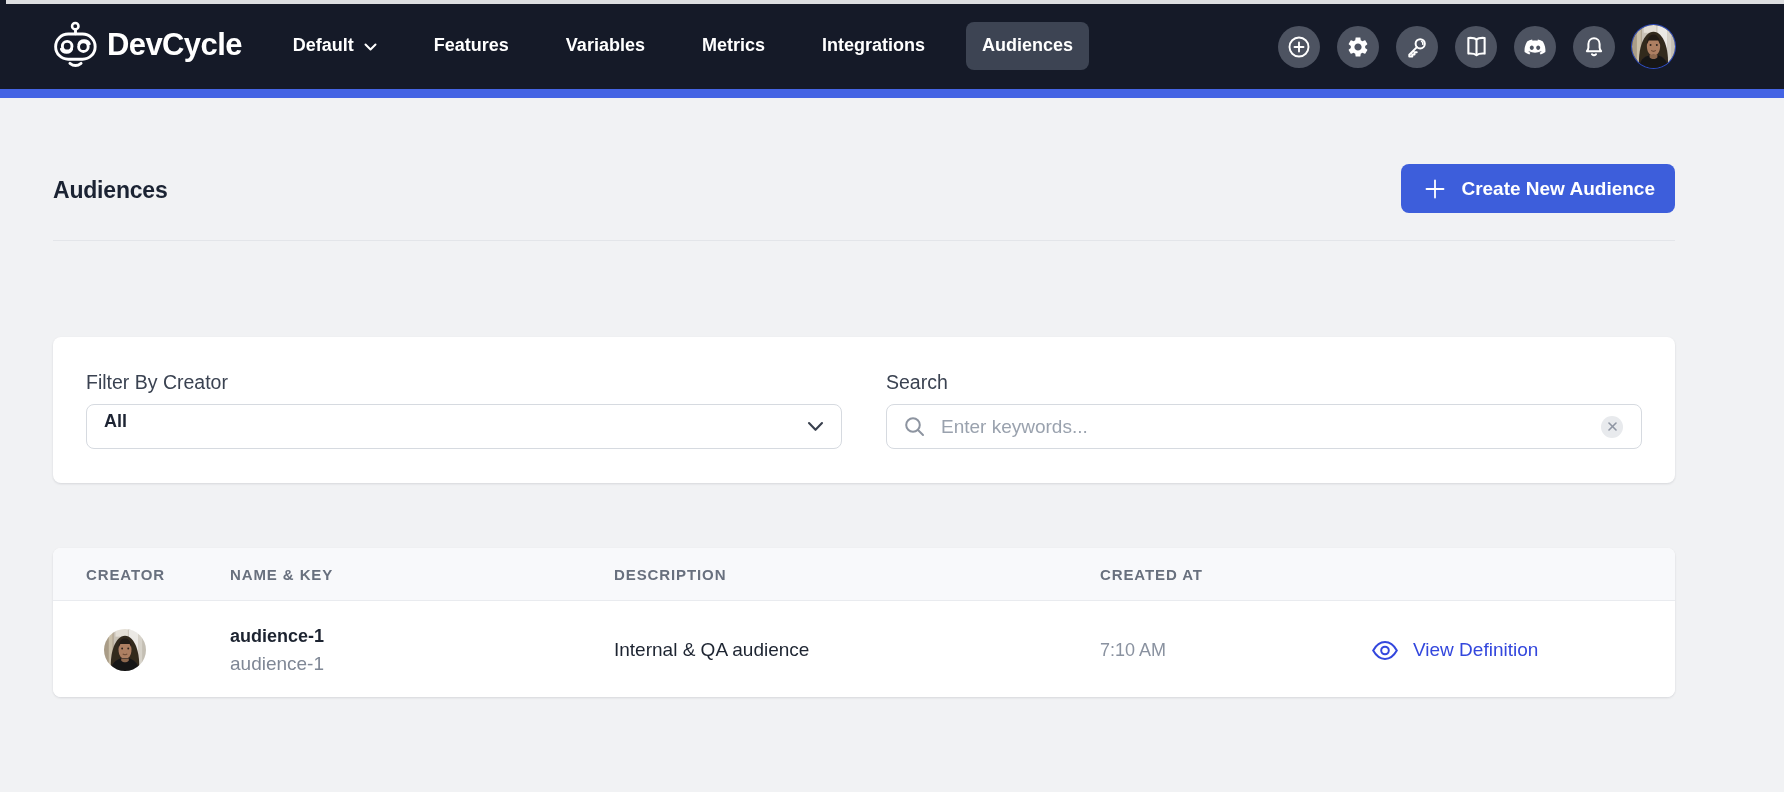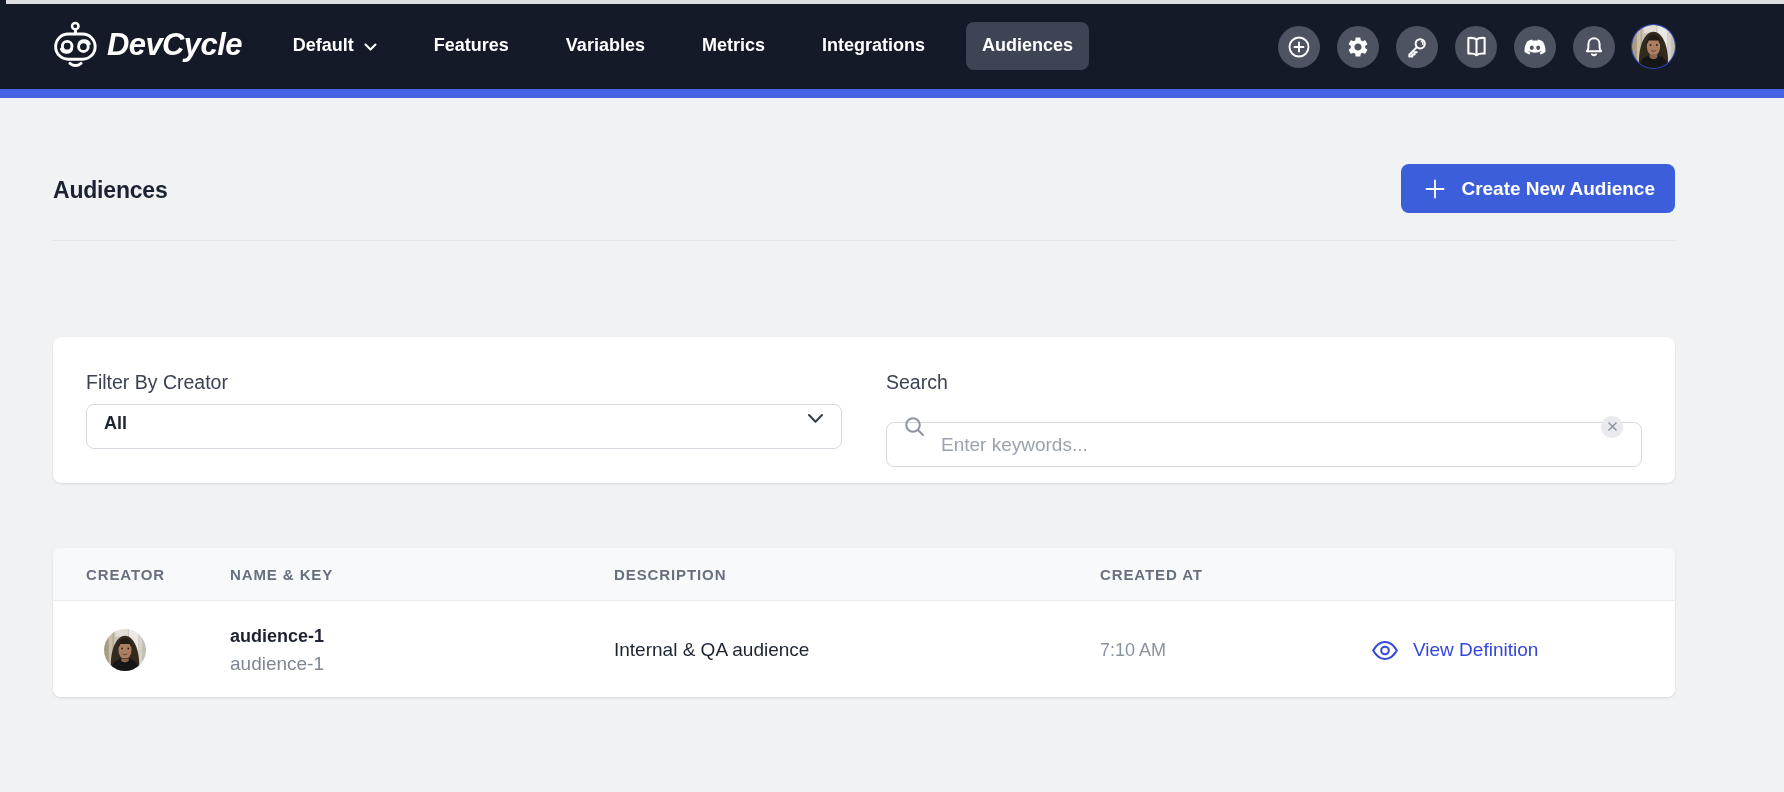--- a/index.html
+++ b/index.html
@@ -10,21 +10,21 @@
     position:relative;
     overflow:hidden;
     -webkit-font-smoothing:antialiased;
   }
   
   .top-strip { position:absolute; top:0; left:6px; right:0; height:4px; background:#dddee0; z-index:10; }
   .navbar {
     height:89px; background:#151a28; display:flex; align-items:center;
     position:relative; padding-left:53px; padding-right:109px;
   }
-  .brand { display:flex; align-items:center; gap:9px;font-style:italic; }
+  .brand { display:flex; align-items:center; gap:9px; }
   .brand-logo { width:45px; height:47px; display:block; }
   .brand-name { color:#ffffff; font-size:31px; font-weight:700; letter-spacing:-0.6px; }
   .nav-items { display:flex; align-items:center; gap:25px; margin-left:35px; position:relative; top:1px; }
   .nav-item {
     height:48px; padding:0 16px; display:flex; align-items:center; gap:10px;
     color:#ffffff; font-size:18px; font-weight:600; border-radius:8px; cursor:pointer;
     white-space:nowrap;
   }
   .nav-item.active { background:#3d4453; }
   .nav-chevron { width:13px; height:8px; display:block; margin-top:3px; }
@@ -52,27 +52,27 @@
 
   .card {
     background:#ffffff; border-radius:8px;
     box-shadow:0 1px 3px rgba(16,24,40,0.07), 0 1px 2px rgba(16,24,40,0.05);
   }
   .filter-card { margin-top:96px; padding:33px 33px 34px; display:flex; gap:44px; }
   .filter-col { flex:1; min-width:0; }
   .field-label { font-size:19.5px; line-height:25px; font-weight:500; color:#3a4251; }
   .select-box {
     margin-top:9px; height:45px; border:1px solid #d6dae0; border-radius:8px; background:#fff;
-    display:flex; align-items:flex-start; justify-content:space-between; padding:8px 17px; cursor:pointer;
+    display:flex; align-items:flex-end; justify-content:space-between; padding:16px 17px; cursor:pointer;
   }
   .select-value { font-size:18px; font-weight:600; color:#1d2433; }
   .search-wrap { margin-top:9px; position:relative; height:45px; }
   .search-input {
     width:100%; height:45px; border:1px solid #d6dae0; border-radius:8px; background:#fff;
-    font-family:inherit; font-size:19px; color:#1d2433; padding:0 56px 0 54px; outline:none;margin-top:18px;
+    font-family:inherit; font-size:19px; color:#1d2433; padding:0 56px 0 54px; outline:none;
   }
   .search-input::placeholder { color:#9aa2ae; }
   .search-icon { position:absolute; left:17px; top:11px; }
   .clear-btn {
     position:absolute; right:19px; top:11.5px; width:22px; height:22px; border-radius:50%;
     background:#e8eaed; border:none; display:flex; align-items:center; justify-content:center;
     cursor:pointer; padding:0;
   }
 
   

